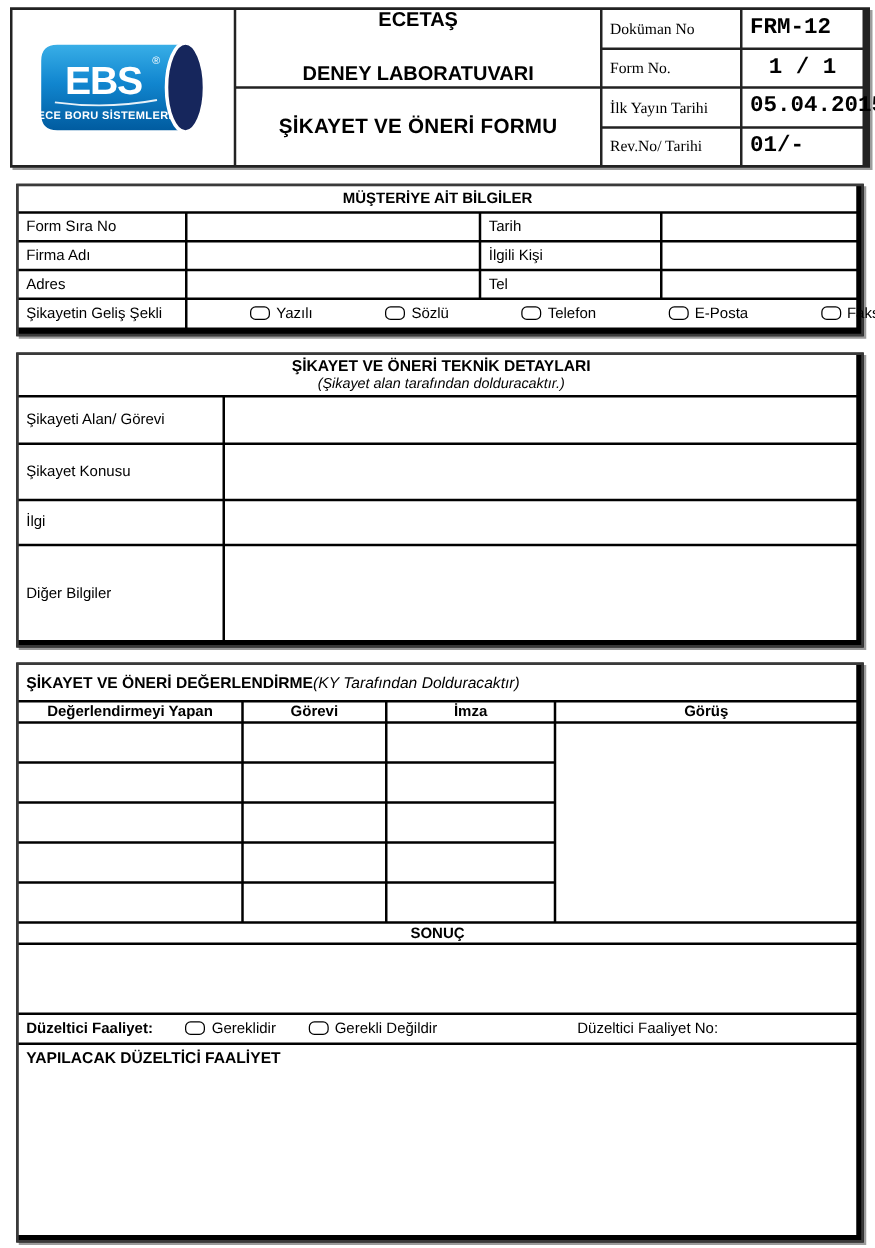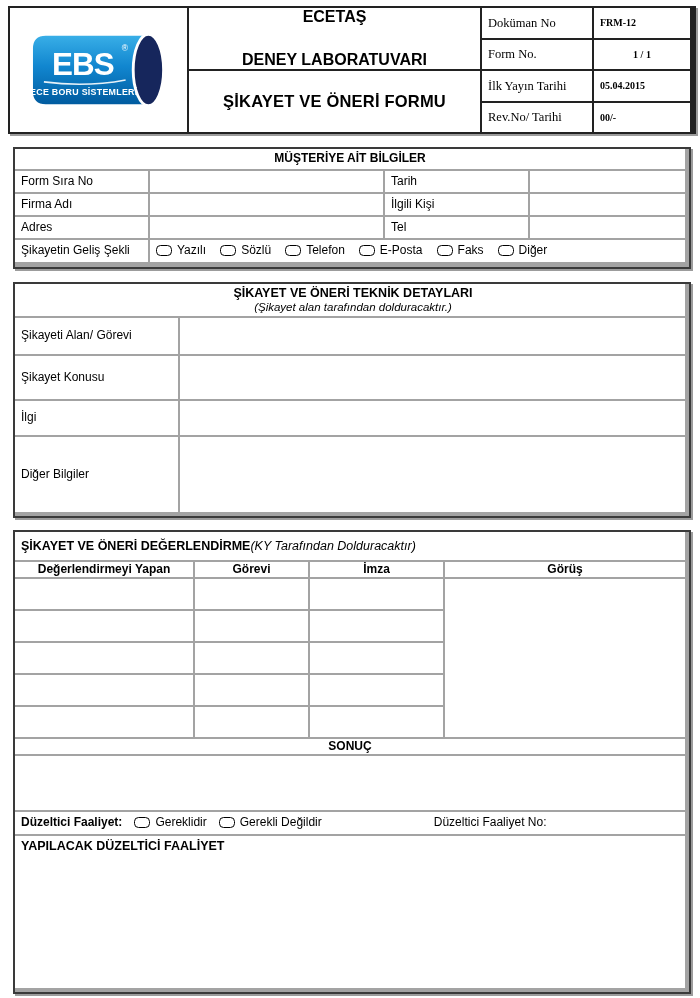--- a/index.html
+++ b/index.html
@@ -3,41 +3,41 @@
 <meta charset="utf-8">
 <style>
   html,body { margin:0; padding:0; background:#ffffff; }
   .page {
     position:relative; width:700px; height:998px; background:#fff;
     font-family:"Liberation Sans", sans-serif; color:#000; overflow:hidden;
   }
   
   .box {
     position:absolute; display:grid; gap:2px;
-    background:#a3a3a3; border:2px solid #3a3a3a;
+    background:#000000; border:2px solid #3a3a3a;
     box-shadow:2px 2px 0 #9c9c9c;
   }
   .cell { background:#fff; display:flex; align-items:center; padding:0 6px; font-size:12px; line-height:1.15; }
   .c-center { justify-content:center; text-align:center; }
   .c-top { align-items:flex-start; padding-top:3px; }
   .bold { font-weight:bold; }
   .italic { font-style:italic; }
 
   
   .header-box {
     left:8px; top:6px; width:684px; height:124px;
     grid-template-columns:177px 291px 110px 96px;
     grid-template-rows:repeat(4, 1fr);
     background:#222; border-color:#222;
   }
   .h-logo  { grid-area:1/1/5/2; justify-content:center; }
   .h-org   { grid-area:1/2/3/3; flex-direction:column; justify-content:space-between; font-weight:bold; font-size:16px; }
   .h-title { grid-area:3/2/5/3; justify-content:center; font-weight:bold; font-size:16.5px; letter-spacing:0.2px; }
   .meta-label { font-family:"Liberation Serif", serif; font-size:12.5px; }
-  .meta-value { font-family:Liberation Serif, serif; font-size:10px; font-weight:bold; }
+  .meta-value { font-family:Liberation Mono, monospace; font-size:18px; font-weight:bold; }
 
   
   .s1 {
     left:13px; top:147px; width:674px; height:118px;
     grid-template-columns:133px 233px 143px 155px;
     grid-template-rows:20px 21px 21px 21px 22px;
   }
   .span4 { grid-column:1 / -1; }
   .span3 { grid-column:2 / -1; }
 
@@ -61,24 +61,24 @@
   .s3-colhead { justify-content:center; font-weight:bold; font-size:12px; padding:4px 2px; }
   .gorus-cell { grid-column:4; grid-row:3 / span 5; }
   .full { grid-column:1 / -1; }
 
   
   .cb {
     display:inline-block; width:14px; height:9px;
     border:1.4px solid #000; border-radius:4.5px;
     margin-right:5px; flex:0 0 auto; background:#fff;
   }
-  .opt { display:inline-flex; align-items:center; margin-right:14px; font-size:12px; white-space:nowrap; }
+  .opt { display:inline-flex; align-items:center; margin-right:14px; font-size:12px; white-space:nowrap;margin-left:44px; }
 
   .corr-row { font-size:12px; }
-  .corr-row .opt { margin-left:12px; margin-right:0; }
+  .corr-row .opt { margin-left:26px; margin-right:0; }
   .corr-no { margin-left:112px; }
 
   .yapilacak-title { font-weight:bold; font-size:12.5px; }
 </style>
 </head>
 <body>
 
 <div class="page">
 
   <div class="box header-box">
@@ -116,21 +116,21 @@
     <div class="cell meta-label">Doküman No</div>
     <div class="cell meta-value">FRM-12</div>
 
     <div class="cell meta-label">Form No.</div>
     <div class="cell meta-value c-center">1 / 1</div>
 
     <div class="cell meta-label">İlk Yayın Tarihi</div>
     <div class="cell meta-value">05.04.2015</div>
 
     <div class="cell meta-label">Rev.No/ Tarihi</div>
-    <div class="cell meta-value">00/-</div>
+    <div class="cell meta-value">01/-</div>
   </div>
 
   <div class="box s1">
     <div class="cell span4 c-center bold">MÜŞTERİYE AİT BİLGİLER</div>
 
     <div class="cell">Form Sıra No</div>
     <div class="cell"></div>
     <div class="cell">Tarih</div>
     <div class="cell"></div>
 

